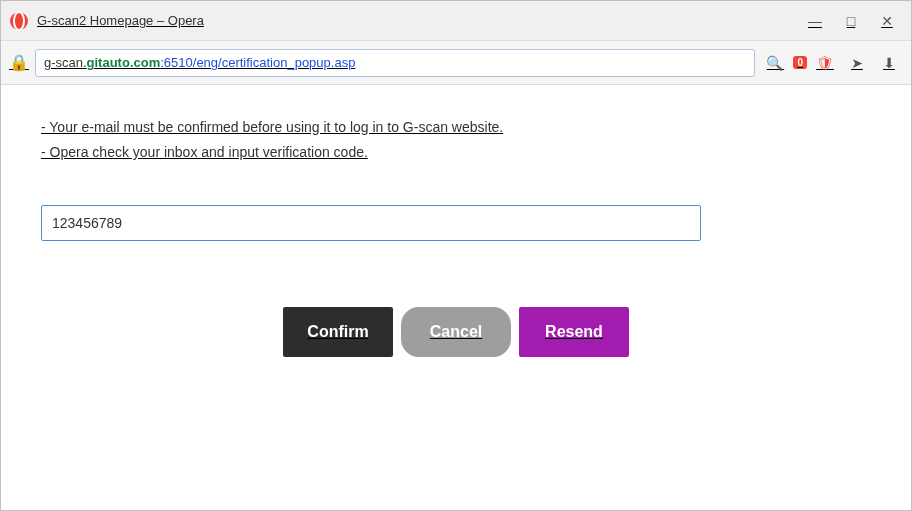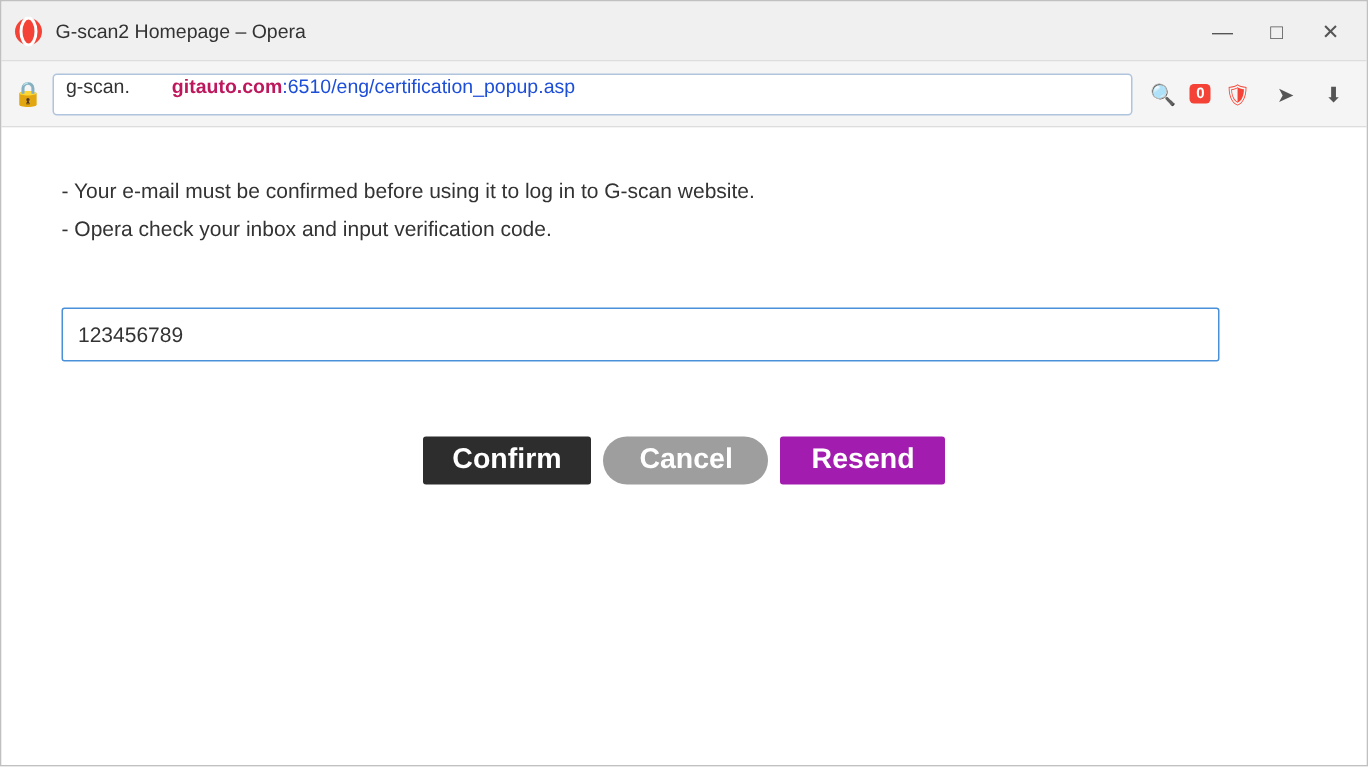--- a/index.html
+++ b/index.html
@@ -13,20 +13,21 @@
     }
 
     
     .browser-window {
       width: 912px;
       height: 511px;
       background: #f5f5f5;
       border: 1px solid #c0c0c0;
       display: flex;
       flex-direction: column;
+      text-decoration: underline;
     }
 
     
     .title-bar {
       height: 40px;
       background: #f0f0f0;
       display: flex;
       align-items: center;
       padding: 0 8px;
       border-bottom: 1px solid #ddd;
@@ -131,47 +132,48 @@
       color: #333;
       line-height: 1.8;
     }
 
     
     .verification-section {
       margin-bottom: 24px;
     }
 
     .verification-input {
-      width: 772px;
+      width: 660px;
       height: 36px;
       border: 1.5px solid #4a90d9;
       border-radius: 2px;
       padding: 0 10px;
       font-size: 14px;
       color: #333;
       outline: none;
     }
 
     
     .button-row {
       display: flex;
       gap: 8px;
       justify-content: center;
       margin-top: 10px;
     }
 
     .btn {
       min-width: 110px;
-      height: 32px;
+      height: 50px;
       border: none;
       cursor: pointer;
-      font-size: 19px;
+      font-size: 16px;
       font-weight: bold;
       border-radius: 2px;
       padding: 0 20px;
+      margin-top: 16px;
     }
 
     .btn-confirm {
       background: #2d2d2d;
       color: white;
     }
 
     .btn-cancel {
       background: #9e9e9e;
       color: white;
@@ -187,20 +189,21 @@
     .url-display {
       flex: 1;
       height: 28px;
       border: 1px solid #b0c4de;
       border-radius: 3px;
       padding: 0 8px;
       font-size: 13px;
       color: #333;
       background: white;
       display: flex;
+      align-items: center;
       white-space: nowrap;
       overflow: hidden;
     }
   </style>
 </head>
 <body>
 
 <div class="browser-window">
 
   <div class="title-bar">
@@ -216,21 +219,21 @@
       <button class="title-btn">—</button>
       <button class="title-btn">□</button>
       <button class="title-btn close">✕</button>
     </div>
   </div>
 
   <div class="address-bar">
     <span class="lock-icon">🔒</span>
     <div class="url-display">
       <span style="color:#333;">g-scan.</span>
-        <span style="font-weight:bold;color:#be185d;margin-left:28px;">gitauto.com</span>
+        <span style="font-weight:bold;color:#15803d;">gitauto.com</span>
         <span style="color:#1d4ed8;">:6510/eng/certification_popup.asp</span>
     </div>
     <div class="address-actions">
       <button class="addr-btn">🔍</button>
       <span class="opera-badge">0</span>
       <button class="addr-btn" style="color:#f44336;">🛡</button>
       <button class="addr-btn">➤</button>
       <button class="addr-btn">⬇</button>
     </div>
   </div>

